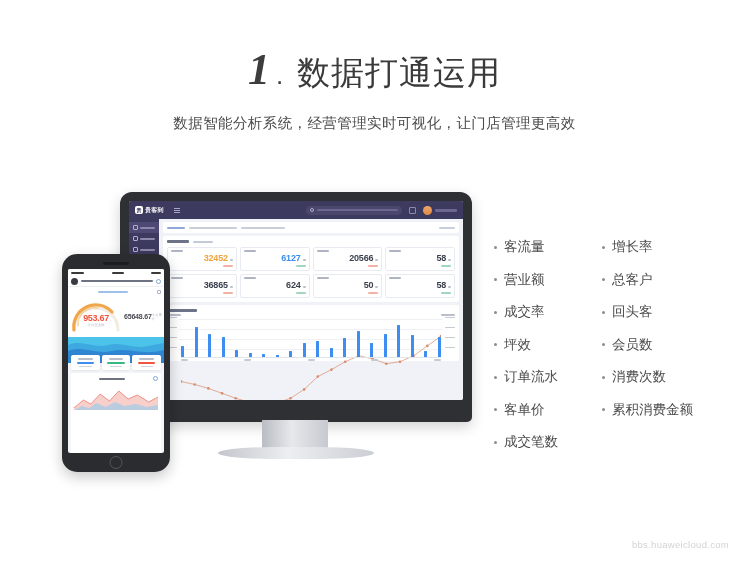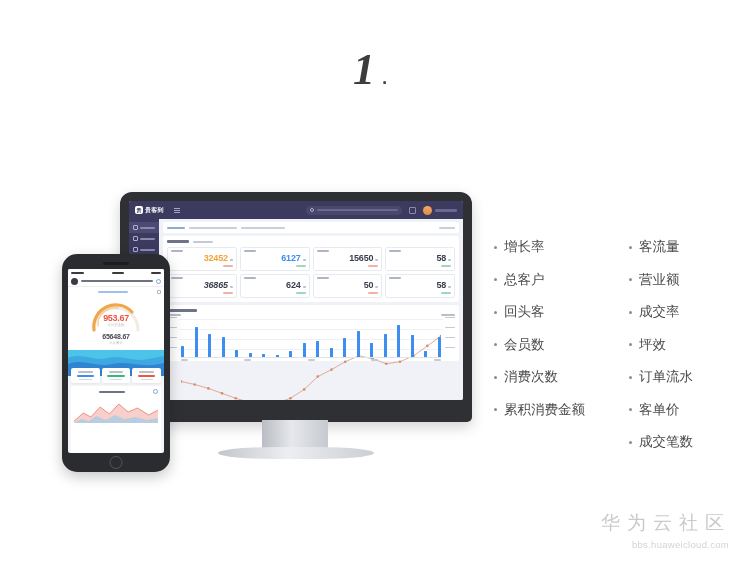--- a/index.html
+++ b/index.html
@@ -181,21 +181,21 @@
     padding:0 3px; gap:3px; border-bottom:1px solid #eceef2; flex:0 0 11px;
   }
   .ph-nav .av { width:7px;height:7px;border-radius:50%;background:#3a3a44;}
   .ph-nav .tt { flex:1; height:2.5px; background:#6e7382; border-radius:1px;}
   .ph-nav .rf { width:5px;height:5px;border:1px solid #7fa8d8;border-radius:50%;}
   .ph-subbar { height:9px; background:#fff; display:flex; align-items:center; padding:0 3px; gap:3px;}
   .ph-subbar .c { width:30px;height:2px;background:#9fc0e8;border-radius:1px;margin:0 auto;}
   .ph-subbar .i2 { width:4px;height:4px;border:1px solid #a8b4c8;border-radius:1px;}
 
   .gauge-wrap {
-    background:#fff; padding:4px 0 5px 0; display:flex; flex-direction:column;
+    background:#fff; padding:4px 0 5px 0; display:flex; flex-direction:row;
     align-items:center; position:relative;
   }
   .gauge { position:relative; width:56px; height:32px;}
   .gauge-num {
     position:absolute; left:0; right:0; top:13px; text-align:center;
     font-size:9px; font-weight:700; color:#f0553f; letter-spacing:-.3px;
   }
   .gauge-cap {
     position:absolute; left:0; right:0; top:23px; text-align:center;
     font-size:3.4px; color:#b6b9c2;
@@ -233,21 +233,23 @@
   .wm-cn { font-size:19px; color:#c9cacc; letter-spacing:7px; font-weight:500;}
   .wm-url { font-size:9.5px; color:#d2d3d5; letter-spacing:.3px; margin-top:3px; margin-right:2px;}
 </style>
 </head>
 <body>
 
 <div class="hero">
   <div class="hero-title-row">
     <span class="hero-num">1</span>
     <span class="hero-dot">.</span>
+    <span class="hero-title">数据打通运用</span>
   </div>
+  <div class="hero-sub">数据智能分析系统，经营管理实时可视化，让门店管理更高效</div>
 </div>
 
 <div class="devices">
 
   <div class="monitor">
     <div class="monitor-bezel">
       <div class="screen">
         <div class="dash">
 
           <div class="dash-top">
@@ -317,41 +319,41 @@
                         <span class="kpi-val" style="color: rgb(61, 142, 240);">6127</span>
                         <span class="kpi-unit"></span>
                       </div>
                       <div class="kpi-foot">
                         <i style="background: rgb(159, 214, 189);"></i>
                       </div>
                     </div>
                     <div class="kpi">
                       <span class="kpi-label"></span>
                       <div class="kpi-val-row">
-                        <span class="kpi-val" style="color: rgb(58, 63, 77);">15650</span>
+                        <span class="kpi-val" style="color: rgb(58, 63, 77);">20566</span>
                         <span class="kpi-unit"></span>
                       </div>
                       <div class="kpi-foot">
                         <i style="background: rgb(243, 176, 164);"></i>
                       </div>
                     </div>
                     <div class="kpi">
                       <span class="kpi-label"></span>
                       <div class="kpi-val-row">
                         <span class="kpi-val" style="color: rgb(58, 63, 77);">58</span>
                         <span class="kpi-unit"></span>
                       </div>
                       <div class="kpi-foot">
                         <i style="background: rgb(159, 214, 189);"></i>
                       </div>
                     </div>
                     <div class="kpi">
                       <span class="kpi-label"></span>
                       <div class="kpi-val-row">
-                        <span class="kpi-val" style="color: rgb(58, 63, 77); font-style: italic;">36865</span>
+                        <span class="kpi-val" style="color: rgb(58, 63, 77);">36865</span>
                         <span class="kpi-unit"></span>
                       </div>
                       <div class="kpi-foot">
                         <i style="background: rgb(243, 176, 164);"></i>
                       </div>
                     </div>
                     <div class="kpi">
                       <span class="kpi-label"></span>
                       <div class="kpi-val-row">
                         <span class="kpi-val" style="color: rgb(58, 63, 77);">624</span>
@@ -547,71 +549,70 @@
 
     </div>
     <div class="phone-home"></div>
   </div>
 </div>
 
 <div class="features">
   <div class="feat-col">
       <div class="feat-item">
         <span class="feat-dot"></span>
-        <span>增长率</span>
-      </div>
-      <div class="feat-item">
-        <span class="feat-dot"></span>
-        <span>总客户</span>
-      </div>
-      <div class="feat-item">
-        <span class="feat-dot"></span>
-        <span>回头客</span>
-      </div>
-      <div class="feat-item">
-        <span class="feat-dot"></span>
-        <span>会员数</span>
-      </div>
-      <div class="feat-item">
-        <span class="feat-dot"></span>
-        <span>消费次数</span>
-      </div>
-      <div class="feat-item">
-        <span class="feat-dot"></span>
-        <span>累积消费金额</span>
+        <span>客流量</span>
+      </div>
+      <div class="feat-item">
+        <span class="feat-dot"></span>
+        <span>营业额</span>
+      </div>
+      <div class="feat-item">
+        <span class="feat-dot"></span>
+        <span>成交率</span>
+      </div>
+      <div class="feat-item">
+        <span class="feat-dot"></span>
+        <span>坪效</span>
+      </div>
+      <div class="feat-item">
+        <span class="feat-dot"></span>
+        <span>订单流水</span>
+      </div>
+      <div class="feat-item">
+        <span class="feat-dot"></span>
+        <span>客单价</span>
+      </div>
+      <div class="feat-item">
+        <span class="feat-dot"></span>
+        <span>成交笔数</span>
       </div>
     </div>
   <div class="feat-col">
       <div class="feat-item">
         <span class="feat-dot"></span>
-        <span>客流量</span>
-      </div>
-      <div class="feat-item">
-        <span class="feat-dot"></span>
-        <span>营业额</span>
-      </div>
-      <div class="feat-item">
-        <span class="feat-dot"></span>
-        <span>成交率</span>
-      </div>
-      <div class="feat-item">
-        <span class="feat-dot"></span>
-        <span>坪效</span>
-      </div>
-      <div class="feat-item">
-        <span class="feat-dot"></span>
-        <span>订单流水</span>
-      </div>
-      <div class="feat-item">
-        <span class="feat-dot"></span>
-        <span>客单价</span>
-      </div>
-      <div class="feat-item">
-        <span class="feat-dot"></span>
-        <span>成交笔数</span>
+        <span>增长率</span>
+      </div>
+      <div class="feat-item">
+        <span class="feat-dot"></span>
+        <span>总客户</span>
+      </div>
+      <div class="feat-item">
+        <span class="feat-dot"></span>
+        <span>回头客</span>
+      </div>
+      <div class="feat-item">
+        <span class="feat-dot"></span>
+        <span>会员数</span>
+      </div>
+      <div class="feat-item">
+        <span class="feat-dot"></span>
+        <span>消费次数</span>
+      </div>
+      <div class="feat-item">
+        <span class="feat-dot"></span>
+        <span>累积消费金额</span>
       </div>
     </div>
 </div>
 
 <div class="watermark">
-  <div class="wm-cn">华为云社区</div>
   <div class="wm-url">bbs.huaweicloud.com</div>
 </div>
 
 </body></html>

